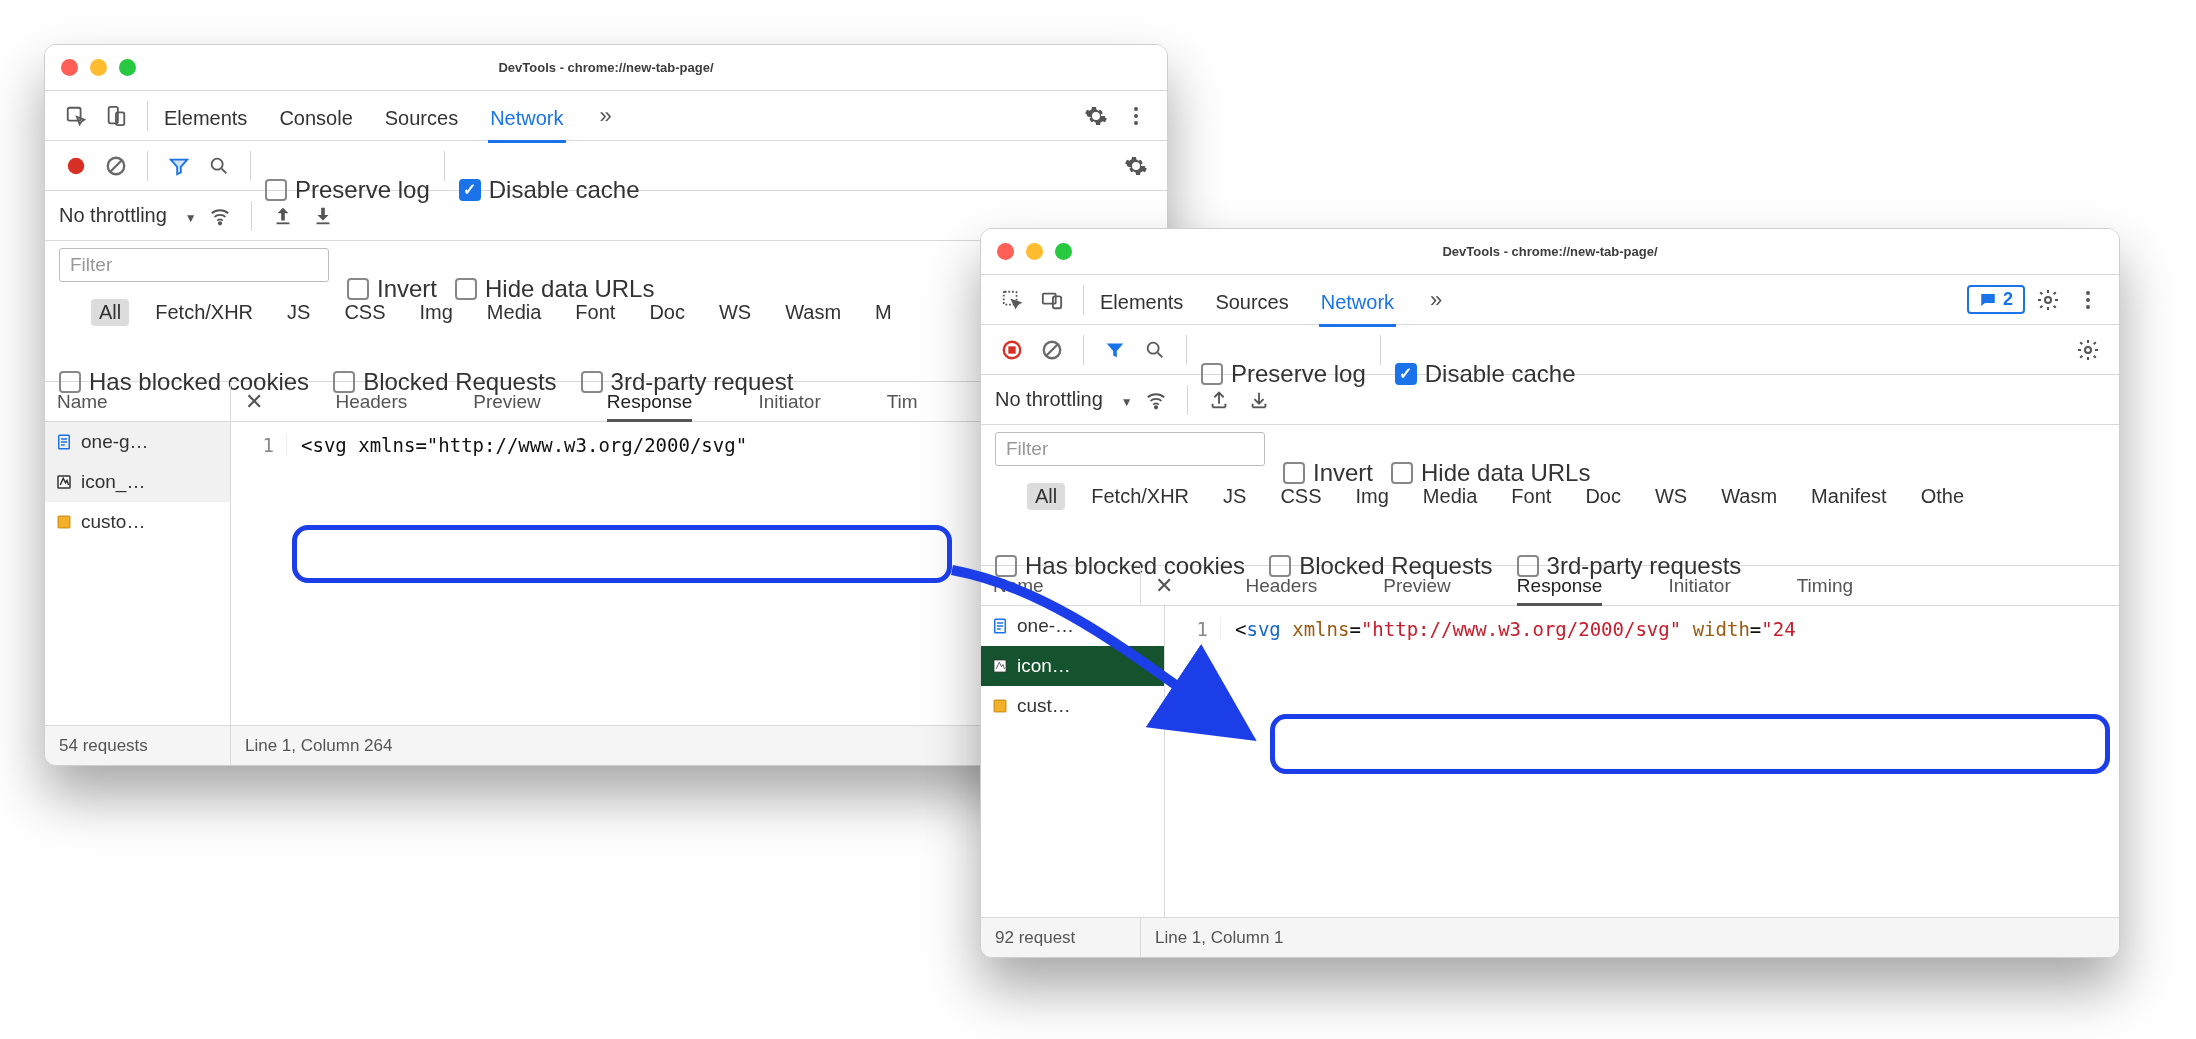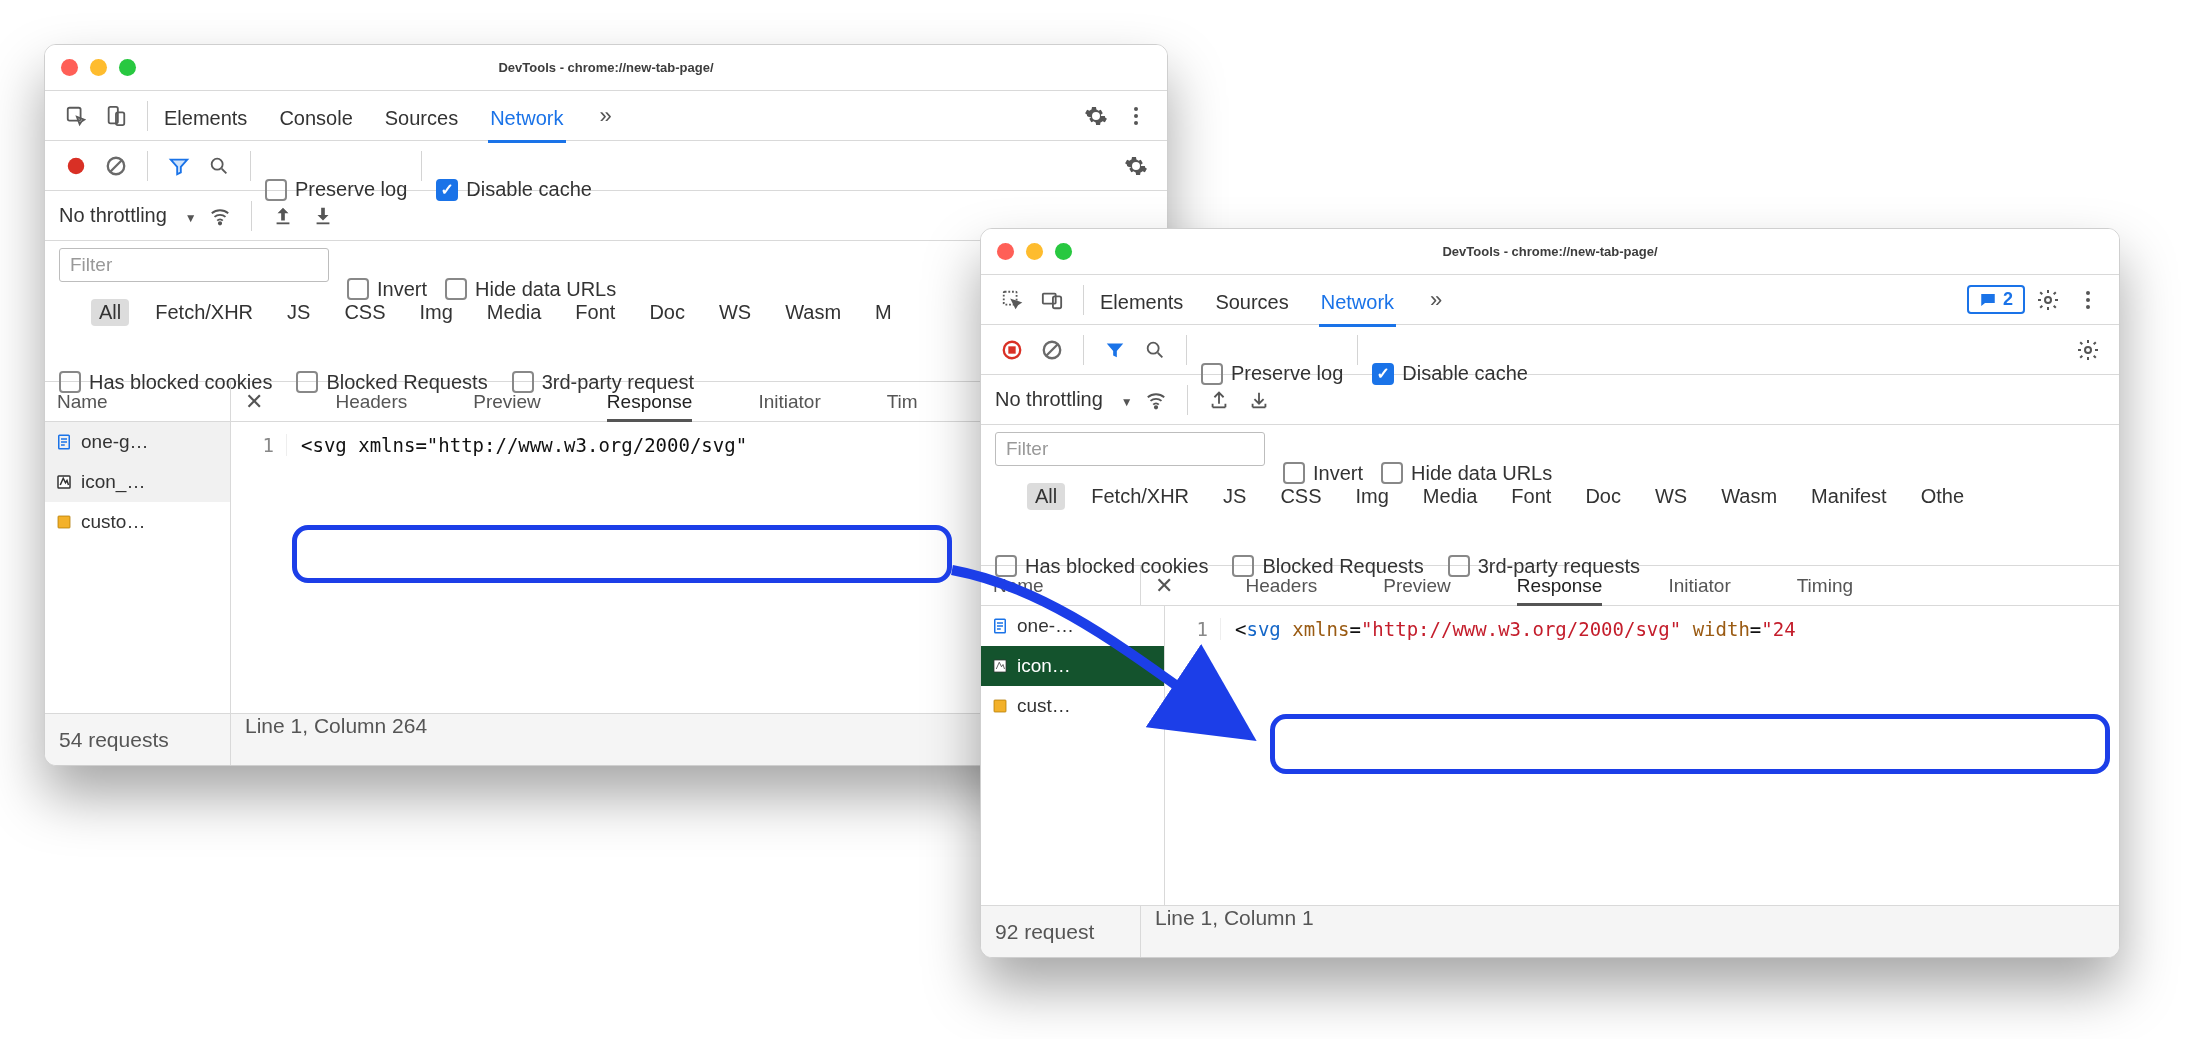--- a/index.html
+++ b/index.html
@@ -66,21 +66,21 @@
   .messages-badge svg { width:18px; height:18px; }
   .record { color:#d93025; }
   .noentry svg { color:#6a6a6a; }
   .funnel svg { color:#1a73e8; }
   .checkbox {
     width:22px; height:22px; border:2px solid #888; border-radius:4px; display:inline-flex;
     align-items:center; justify-content:center; margin-right:8px; flex:none;
   }
   .checkbox.checked { background:#1a73e8; border-color:#1a73e8; }
   .checkbox.checked::after { content:"✓"; color:#fff; font-size:16px; font-weight:700; }
-  .optlabel { font-size:20px; color:#333; display:flex; align-items:center;margin-top:48px; }
+  .optlabel { font-size:24px; color:#333; display:flex; align-items:center;margin-top:48px; }
   .filterrow { display:flex; flex-direction:column; border-bottom:1px solid #d9d9d9; }
   .filterline1 { display:flex; align-items:center; height:48px; padding:0 14px; gap:18px; }
   .filterbox {
     border:1px solid #bdbdbd; height:34px; padding:16px 10px;
     font-size:19px; color:#999; display:flex; align-items:center; min-width:270px;
     border-radius:3px;
   }
   .types { display:flex; align-items:center; height:46px; padding:0 14px; gap:18px; font-size:20px; color:#333; overflow:hidden;margin-left:32px; }
   .types .chip { padding:2px 8px; border-radius:4px; }
   .types .chip.active { background:#dcdcdc; }
@@ -98,22 +98,22 @@
     font-size:19px; color:#333; white-space:nowrap; overflow:hidden;
   }
   .filelist .item.sel { background:#14532d; color:#fff; }
   .filelist .item.grey { background:#f1f1f1; }
   .ficon { width:18px; height:18px; flex:none; display:flex; align-items:center; justify-content:center; }
   .codepane { flex:1; display:flex; flex-direction:column; font-family: Menlo, Consolas, monospace; font-size:19px; }
   .codeln { display:flex; align-items:center; height:46px; }
   .gut { width:56px; text-align:right; padding-right:12px; color:#888; border-right:1px solid #eee; }
   .code { padding-left:14px; white-space:nowrap; overflow:hidden; }
   .statusbar {
-    height:52px; border-top:1px solid #d9d9d9; display:flex; 
-    font-size:21px; color:#555; background:#f5f5f5;
+    height:40px; border-top:1px solid #d9d9d9; display:flex; align-items:center;
+    font-size:17px; color:#555; background:#f5f5f5;
   }
   .statusbar .left { border-right:1px solid #d9d9d9; padding:0 14px; height:100%; display:flex; align-items:center; flex:none; }
   .statusbar .right { padding:0 14px; }
   .hlring {
     position:absolute; border:5px solid #1c3ee8; border-radius:16px;
     pointer-events:none;
   }
   .arrow-svg { position:absolute; pointer-events:none; }
   
   .c-tag { color:#1567c8; }

